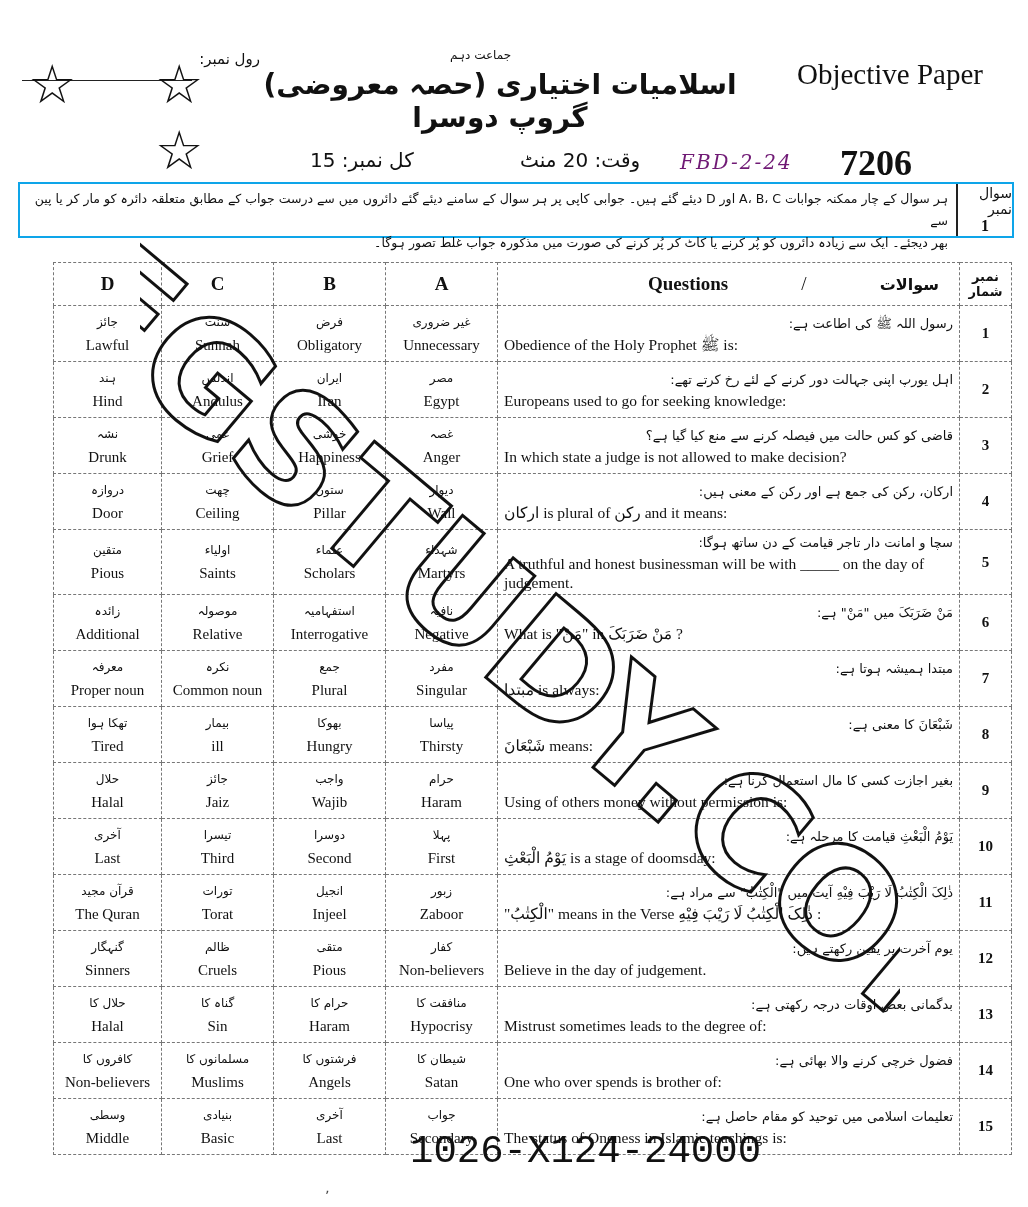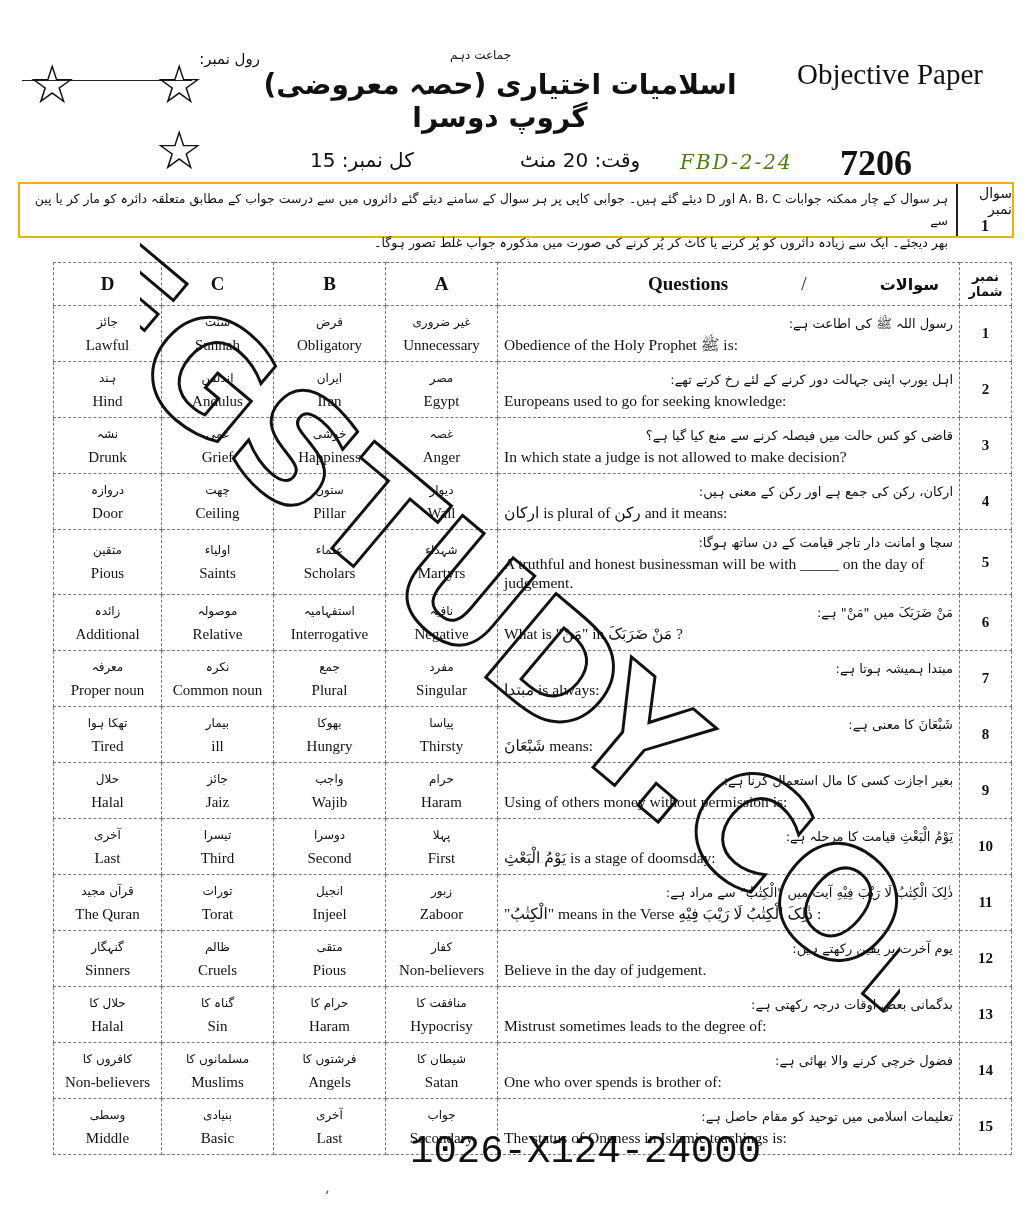--- a/index.html
+++ b/index.html
@@ -11,24 +11,24 @@
   .roll { left:20px; top:8px; width:240px; height:36px;margin-top:40px; }
   .roll-label { position:absolute; right:0; top:2px; font-size:15px; }
   .roll-line { position:absolute; left:2px; right:68px; top:32px; border-bottom:1.5px solid #222; }
   .star { font-size:54px; line-height:1; font-family:"DejaVu Sans", sans-serif; color:#111; }
   .class-label { left:450px; top:48px; font-size:12px; }
   .title-urdu { left:250px; top:68px; width:500px; text-align:center; font-size:28px; font-weight:bold; }
   .time-label { left:520px; top:148px; font-size:20px; }
   .marks-label { left:310px; top:148px; font-size:20px; }
   .obj-title { left:770px; top:56px; width:240px; text-align:center; font-size:29px; line-height:36px; }
   .code-num { left:840px; top:142px; font-size:36px; font-weight:bold; font-family:"Liberation Serif", serif;text-align:right; }
-  .handwrite { left:680px; top:150px; font-size:20px; font-style:italic; font-family:"DejaVu Serif", serif; color:#4d7c0f; letter-spacing:2px;text-align:right; }
+  .handwrite { left:680px; top:150px; font-size:20px; font-style:italic; font-family:"DejaVu Serif", serif; color:#701a75; letter-spacing:2px;text-align:right; }
 
   
-  .instr { left:18px; top:182px; width:992px; height:52px; border:2px solid #eab308; display:flex; }
+  .instr { left:18px; top:182px; width:992px; height:52px; border:2px solid #0ea5e9; display:flex; }
   .instr-num { width:54px; border-left:2px solid #222; display:flex; flex-direction:column; align-items:center; justify-content:center; font-size:14px; }
   .instr-num .n { font-weight:bold; font-size:16px; font-family:"Liberation Serif", serif; }
   .instr-text { flex:1; padding:4px 8px; font-size:12.5px; line-height:22px; }
 
   
   table.q { position:absolute; left:53px; top:262px; width:958px; border-collapse:collapse; table-layout:fixed; }
   table.q td, table.q th { border:1px dashed #777; padding:0; }
   table.q th { height:42px; font-size:19px; font-weight:bold; font-family:"Liberation Serif", serif; }
   table.q td.opt { text-align:center; vertical-align:middle; height:55px; }
   .opt-ur { font-size:12px; display:block; line-height:22px; }

